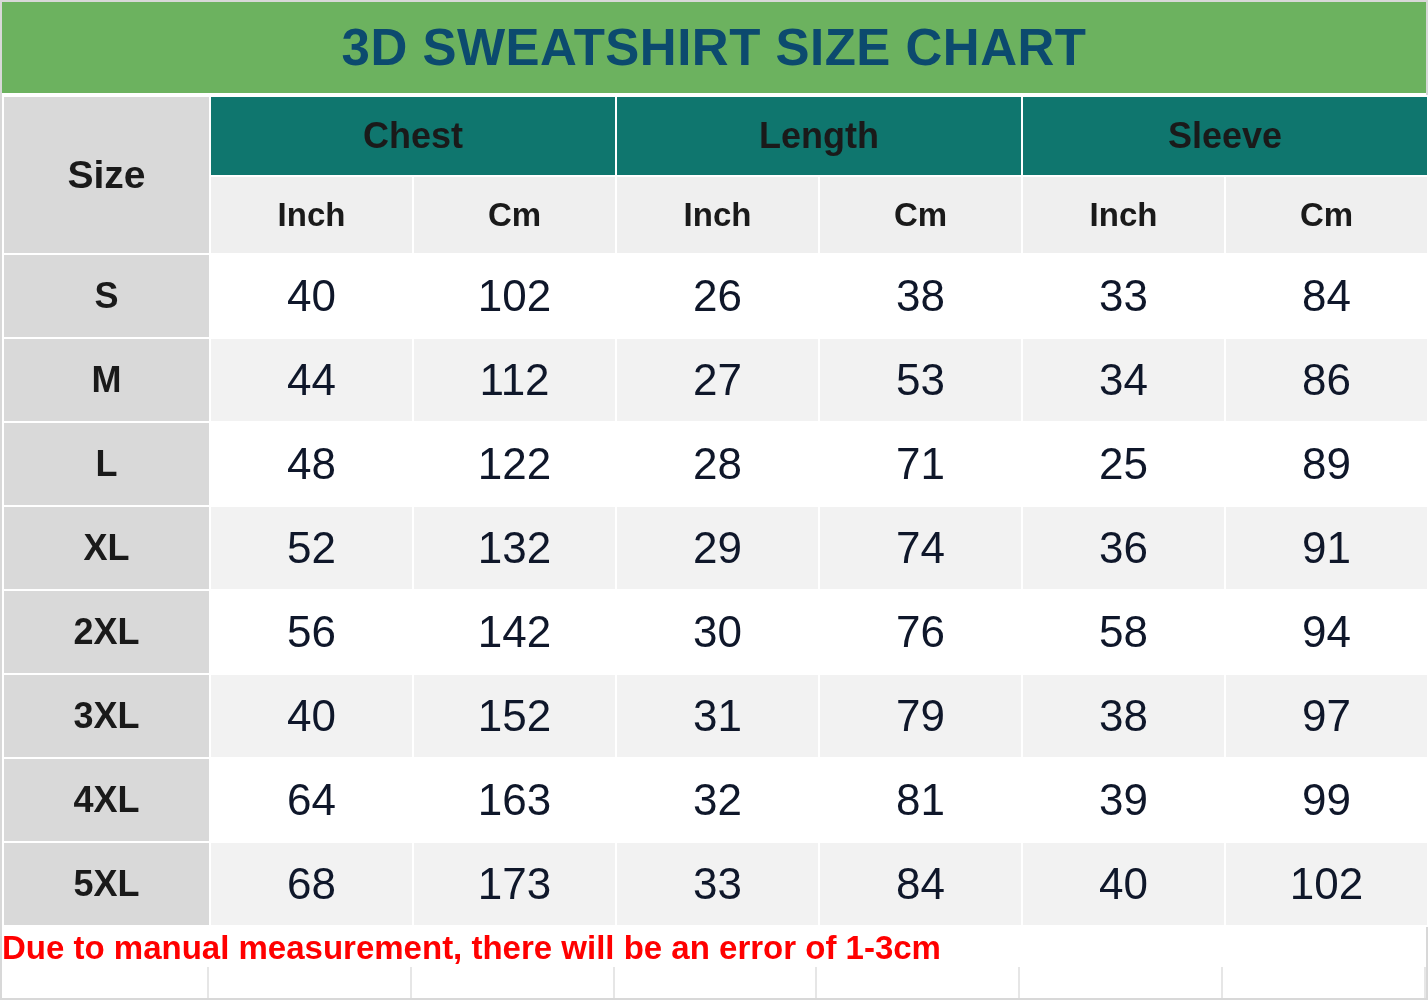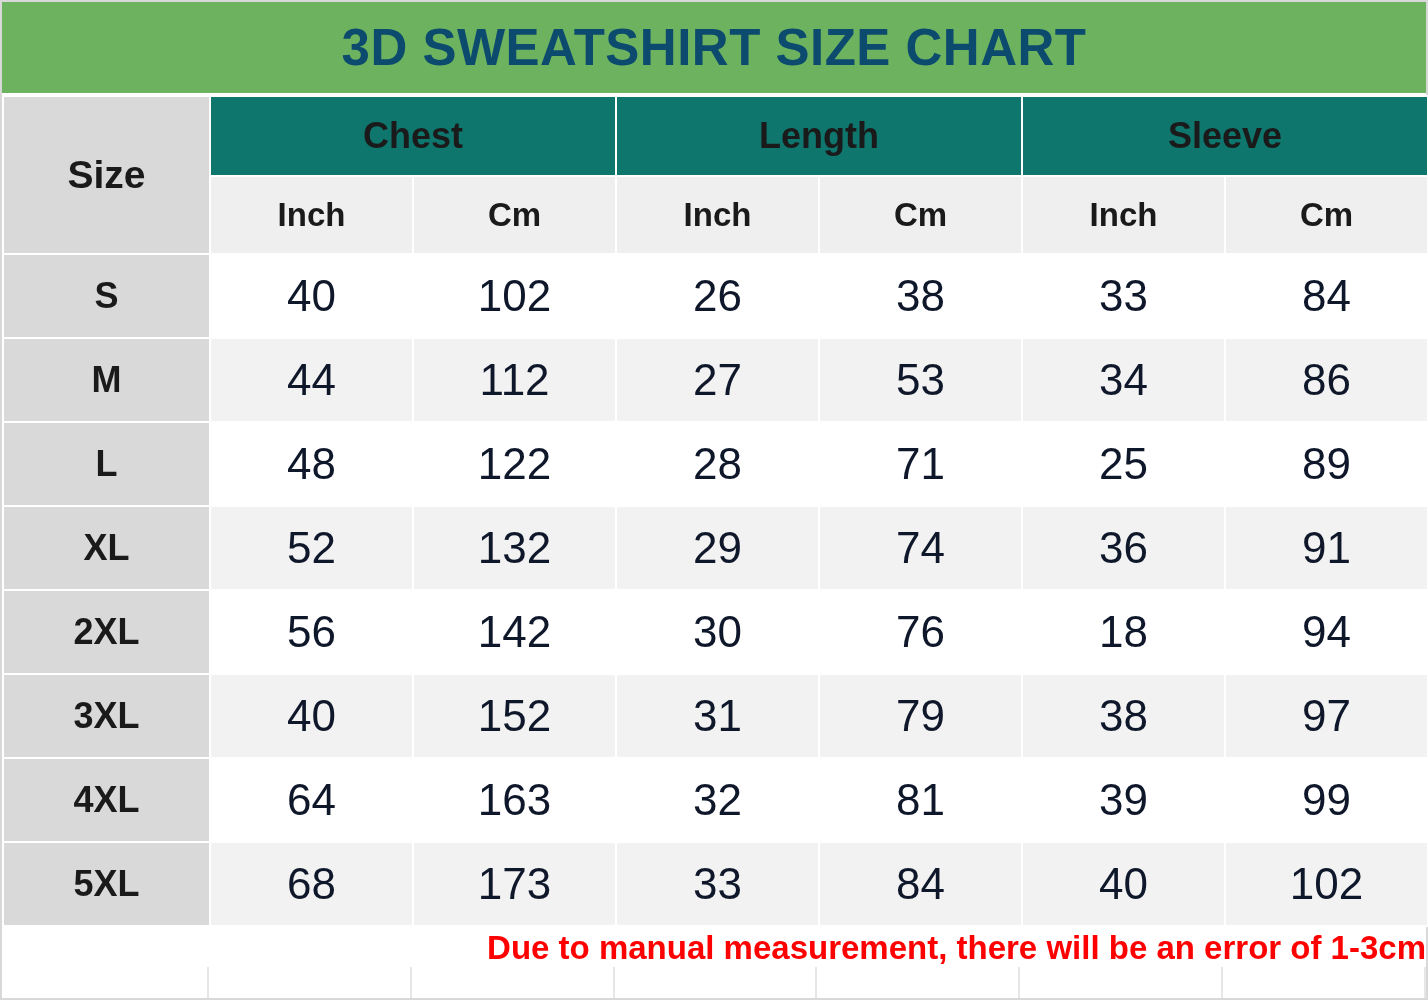--- a/index.html
+++ b/index.html
@@ -82,21 +82,21 @@
     height: 82px;
   }
   tr.row-even .data-cell { background: #ffffff; }
   tr.row-odd  .data-cell { background: #f2f2f2; margin-left: 36px; }
 
   .note-bar {
     flex: 1 1 auto;
     background: #ffffff;
     display: flex;
     align-items: center;
-    justify-content: flex-end;
+    justify-content: flex-start;
     border-top: 2px solid #ffffff;
   }
   .note-text {
     color: #ff0000;
     font-size: 33px;
     font-weight: bold;
     text-align: center;
   }
   .bottom-strip {
     height: 32px;
@@ -177,21 +177,21 @@
         <td class="data-cell">74</td>
         <td class="data-cell">36</td>
         <td class="data-cell">91</td>
       </tr>
       <tr class="row-even">
         <td class="size-cell">2XL</td>
         <td class="data-cell">56</td>
         <td class="data-cell">142</td>
         <td class="data-cell">30</td>
         <td class="data-cell">76</td>
-        <td class="data-cell">18</td>
+        <td class="data-cell">58</td>
         <td class="data-cell">94</td>
       </tr>
       <tr class="row-odd">
         <td class="size-cell">3XL</td>
         <td class="data-cell">40</td>
         <td class="data-cell">152</td>
         <td class="data-cell">31</td>
         <td class="data-cell">79</td>
         <td class="data-cell">38</td>
         <td class="data-cell">97</td>

